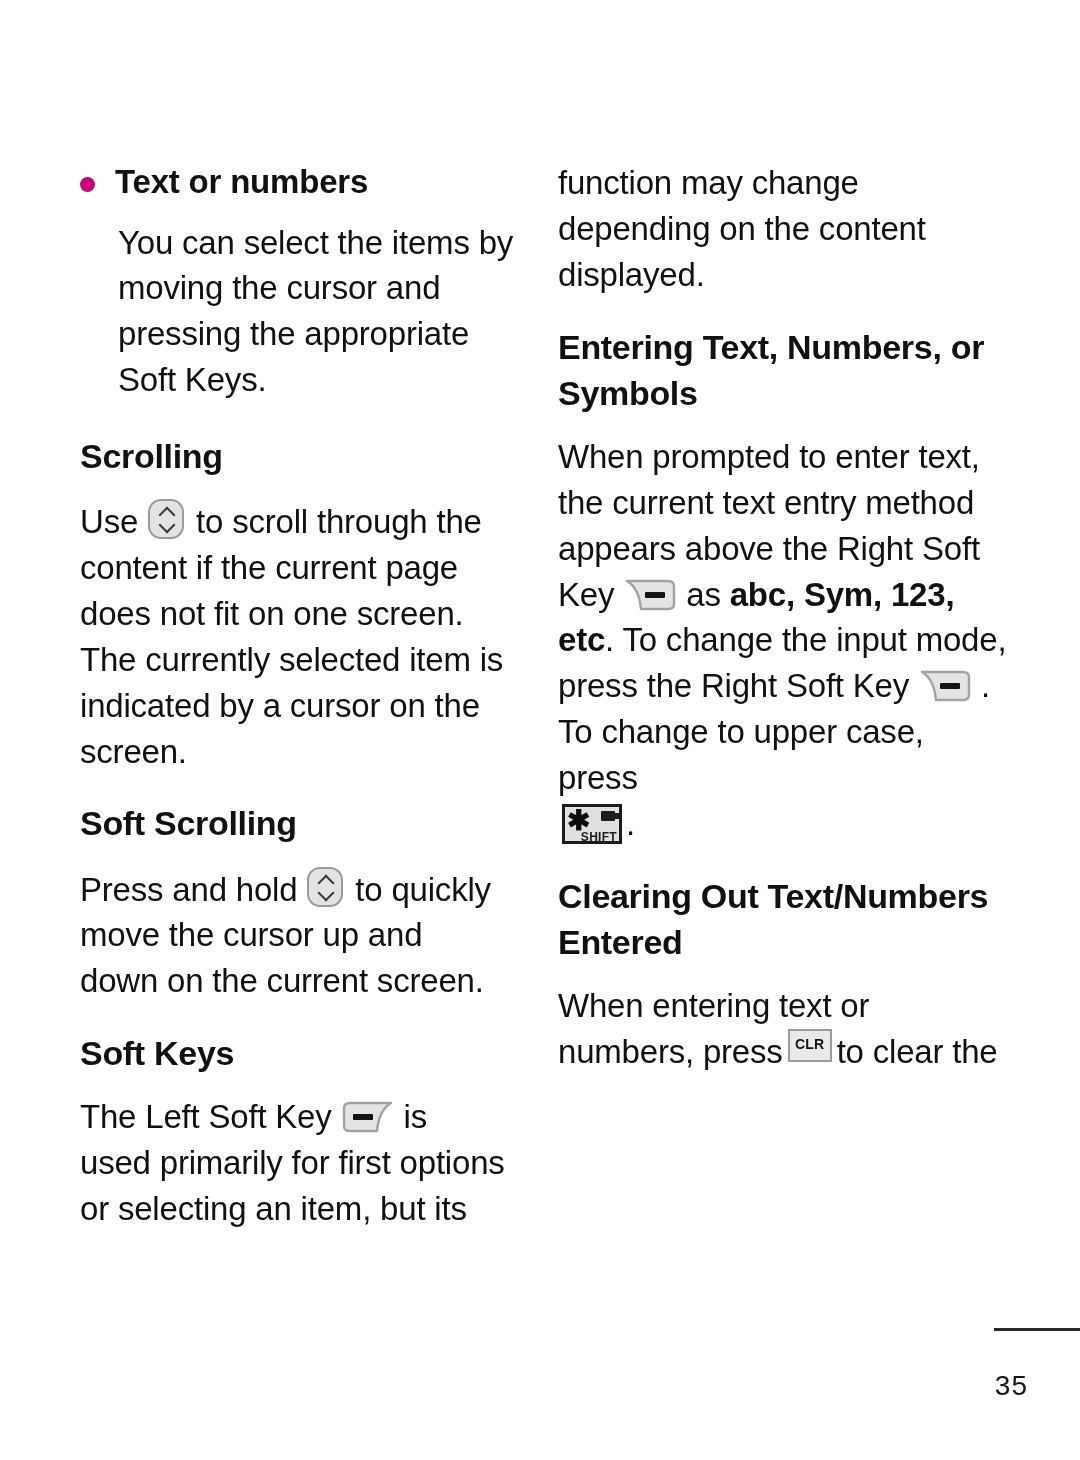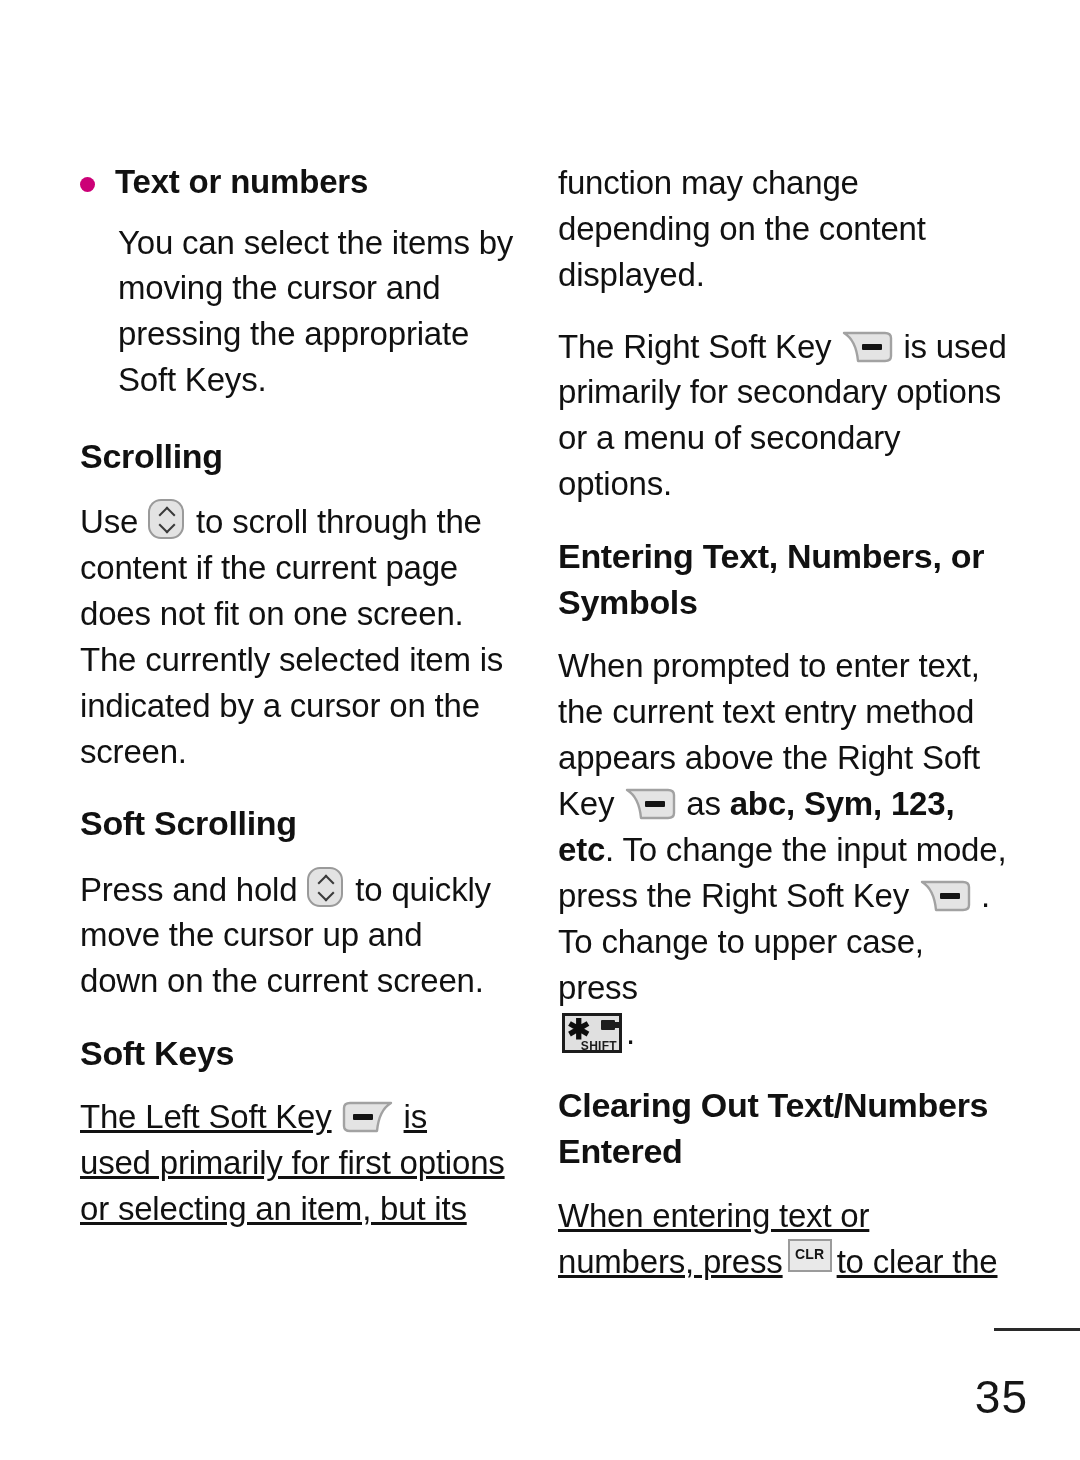--- a/index.html
+++ b/index.html
@@ -84,21 +84,21 @@
     line-height: 1.36;
     letter-spacing: -0.3px;
   }
 
   p.body {
     margin: 0 16px 26px 0;
     font-size: 33px;
     line-height: 1.39;
     letter-spacing: -0.2px;
   }
-  p.body.last { margin-bottom: 0; text-decoration: underline; }
+  p.body.last { margin-bottom: 0; }
 
   b.strong { font-weight: bold; }
 
   
   .keyicon {
     display: inline-block;
     vertical-align: -10px;
     position: relative;
   }
 
@@ -218,21 +218,21 @@
     left: 990px;
     top: 1328px;
     width: 90px;
     height: 3px;
     background: #2a2a2a;
   }
   .page-number {
     position: absolute;
     right: 56px;
     top: 1370px;
-    font-size: 46px;
+    font-size: 28px;
     color: #161616;
     letter-spacing: 1px;
   }
 </style>
 </head>
 <body>
 
 <div class="page">
 
   <div class="columns">
@@ -266,26 +266,20 @@
               <rect x="14" y="14" width="20" height="6" rx="1" fill="#141414"></rect>
             </svg></span><span>is used primarily for first options or selecting an item, but its</span>
       </p>
 
     </div>
 
     <div class="col col-right">
 
       <p class="body">function may change depending on the content displayed.</p>
 
-      <p class="body">
-        <span>The Right Soft Key</span><span class="keyicon soft-key"><svg viewBox="0 0 58 34" width="58" height="34">
-              <path d="M53 8 Q53 3 47 3 L6 3 Q18 10 20 31 L47 31 Q53 31 53 26 Z" fill="#e4e4e4" stroke="#a2a2a2" stroke-width="2.4" stroke-linejoin="round"></path>
-              <rect x="24" y="14" width="20" height="6" rx="1" fill="#141414"></rect>
-            </svg></span><span>is used primarily for secondary options or a menu of secondary options.</span>
-      </p>
 
       <h2 class="heading">Entering Text, Numbers, or Symbols</h2>
 
       <p class="body">
         <span>When prompted to enter text, the current text entry method appears above the Right Soft</span>
         <span>Key</span><span class="keyicon soft-key"><svg viewBox="0 0 58 34" width="58" height="34">
               <path d="M53 8 Q53 3 47 3 L6 3 Q18 10 20 31 L47 31 Q53 31 53 26 Z" fill="#e4e4e4" stroke="#a2a2a2" stroke-width="2.4" stroke-linejoin="round"></path>
               <rect x="24" y="14" width="20" height="6" rx="1" fill="#141414"></rect>
             </svg></span><span>as</span>
         <b class="strong">abc, Sym, 123,</b>

